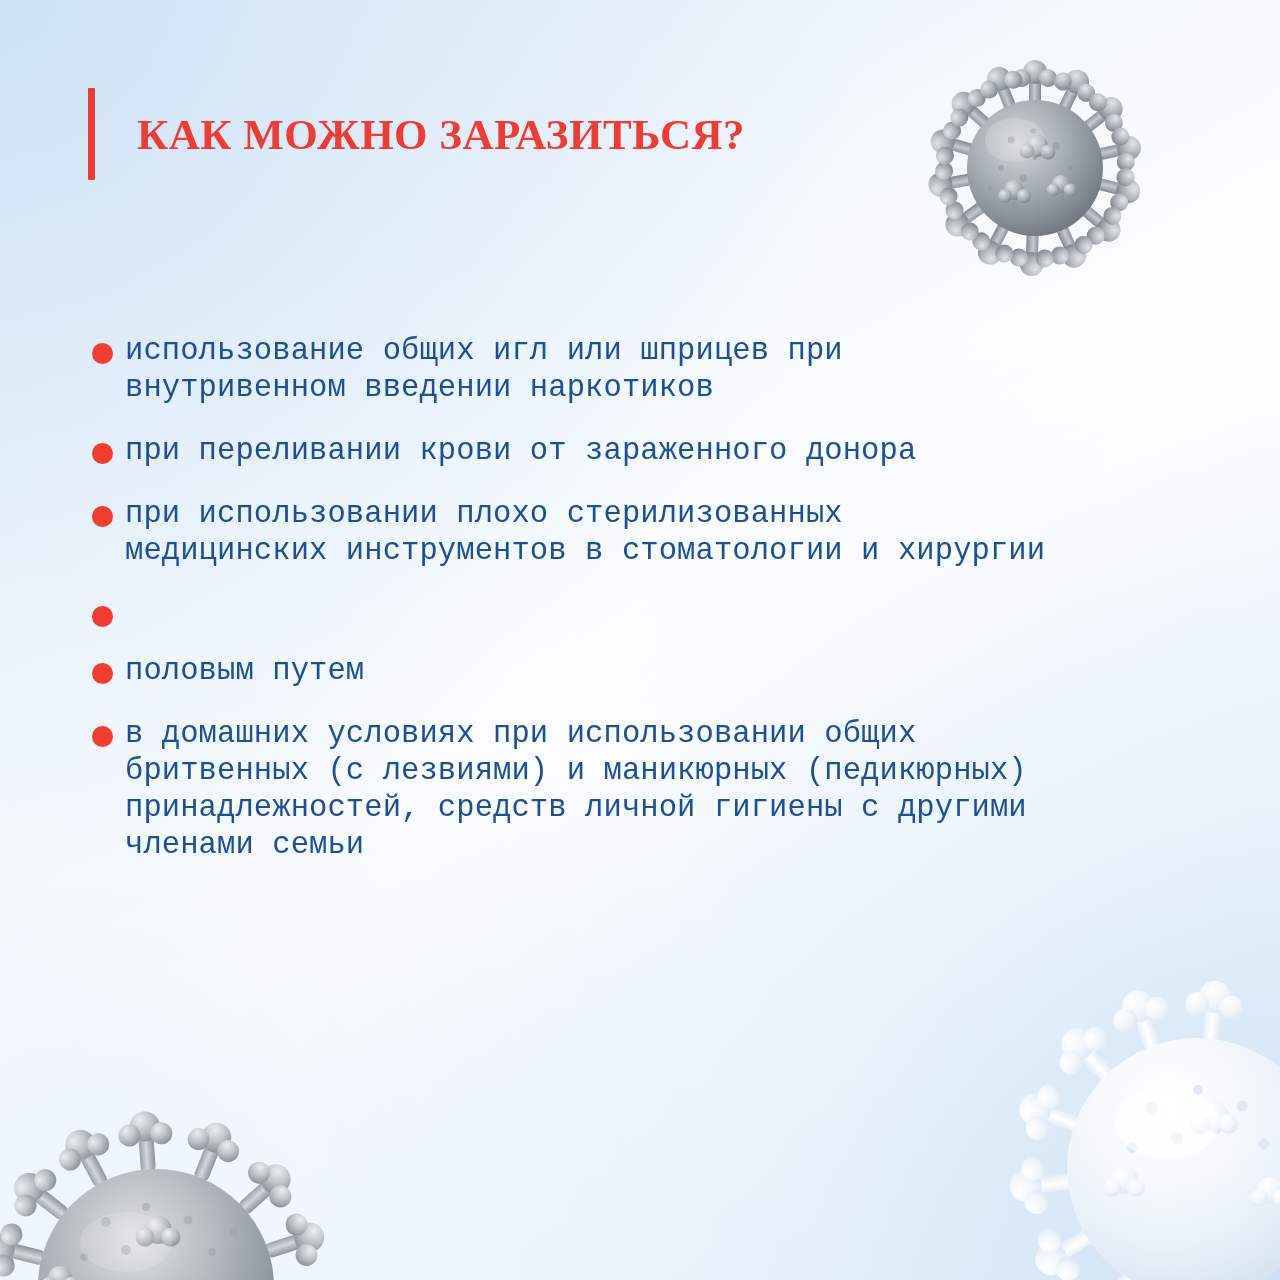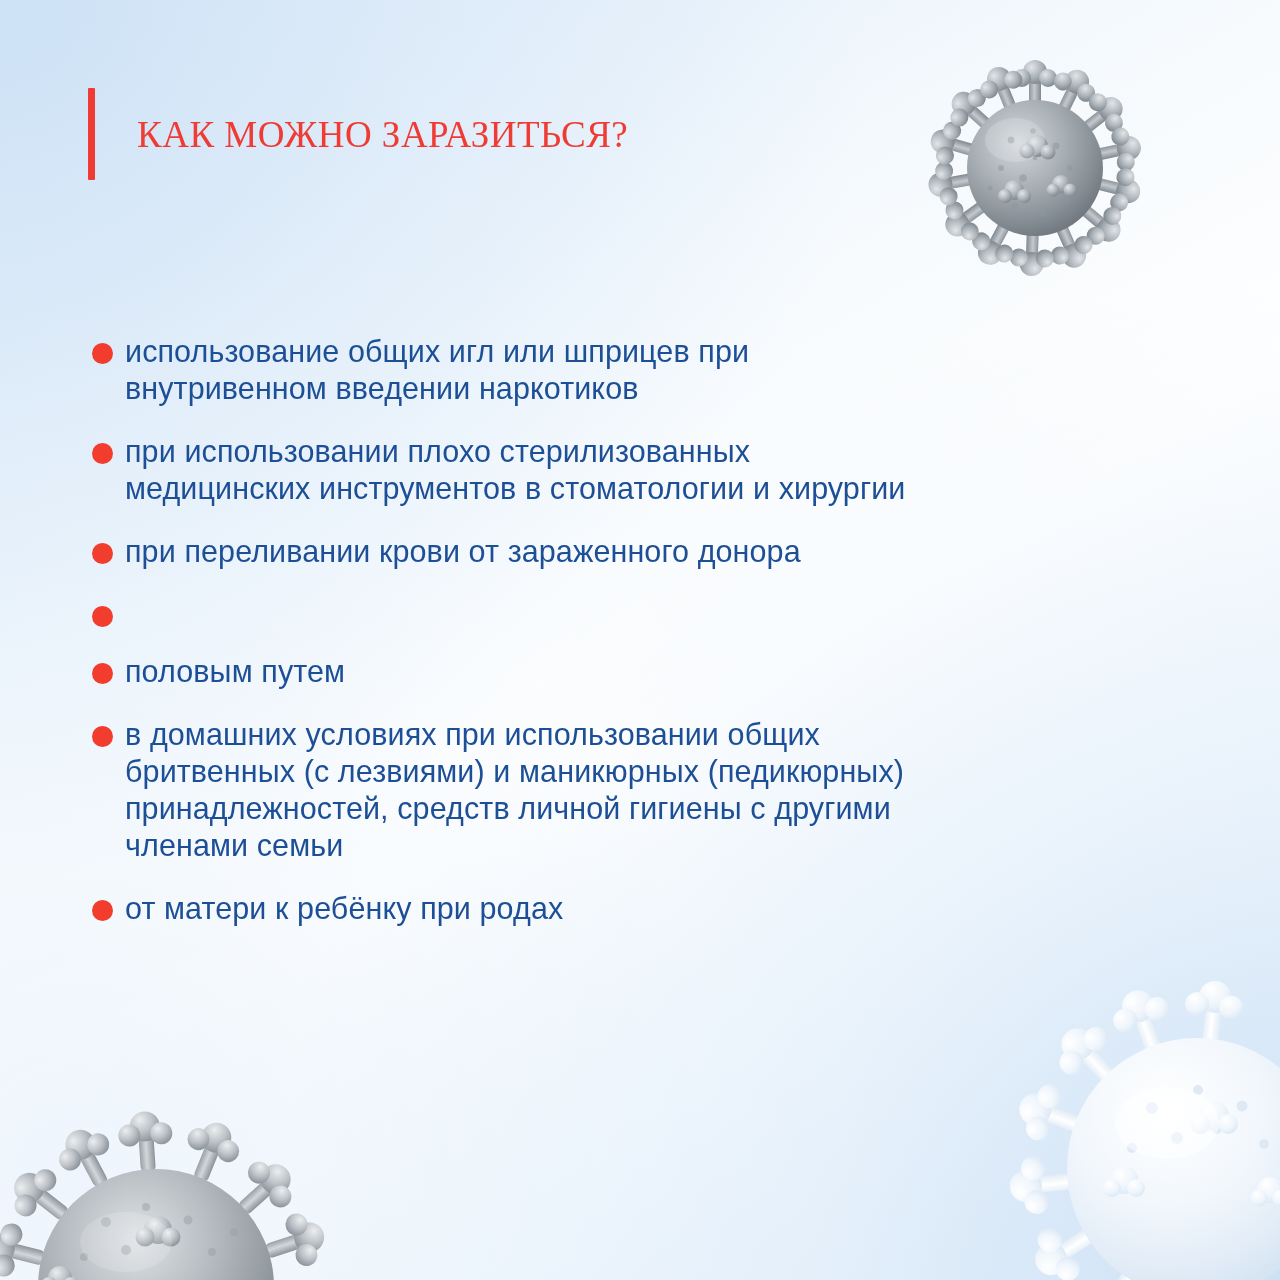--- a/index.html
+++ b/index.html
@@ -27,22 +27,22 @@
   #header { position:absolute; left:88px; top:88px; display:flex; align-items:center; }
   #accent-bar {
     width:7px; height:92px;
     background:#ef3b33;
     border-radius:1px;
     flex:0 0 auto;
   }
   #page-title {
     margin-left:42px;
     color:#ef3b33;
-    font-size:37px;
-    font-weight:normal;
+    font-size:43px;
+    font-weight:bold;
     letter-spacing:0.5px;
     line-height:1;
     white-space:nowrap;
     font-family:"Liberation Serif", serif;
   }
 
   
   #bullet-list {
     position:absolute;
     left:92px; top:333px;
@@ -58,21 +58,21 @@
     width:21px; height:21px;
     border-radius:50%;
     background:#f23c2e;
     margin-top:10px;
     margin-right:12px;
   }
   .bullet-text {
     color:#1d4f96;
     font-size:30.5px;
     line-height:37px;
-    font-family:Liberation Sans, sans-serif;
+    font-family:Liberation Mono, monospace;
     white-space:pre-line;
     letter-spacing:0.1px;
   }
 
   
   .virus { position:absolute; }
   #virus-top-right { left:915px; top:28px; width:240px; height:260px; }
   #virus-bottom-left { left:-34px; top:1082px; width:380px; height:230px; }
   #virus-bottom-right { left:1002px; top:958px; width:330px; height:340px; }
   .virus svg { display:block; width:100%; height:100%; }
@@ -412,46 +412,42 @@
   <div id="bullet-list">
 
     <div class="bullet-item">
       <span class="bullet-dot"></span>
       <span class="bullet-text">использование общих игл или шприцев при
 внутривенном введении наркотиков</span>
     </div>
 
     <div class="bullet-item">
       <span class="bullet-dot"></span>
+      <span class="bullet-text">при переливании крови от зараженного донора</span>
+    </div>
+
+    <div class="bullet-item">
+      <span class="bullet-dot"></span>
       <span class="bullet-text">при использовании плохо стерилизованных
 медицинских инструментов в стоматологии и хирургии</span>
-    </div>
-
-    <div class="bullet-item">
-      <span class="bullet-dot"></span>
-      <span class="bullet-text">при переливании крови от зараженного донора</span>
     </div>
 
     <div class="bullet-item">
       <span class="bullet-dot"></span>
     </div>
 
     <div class="bullet-item">
       <span class="bullet-dot"></span>
       <span class="bullet-text">половым путем</span>
     </div>
 
     <div class="bullet-item">
       <span class="bullet-dot"></span>
       <span class="bullet-text">в домашних условиях  при использовании общих
 бритвенных (с лезвиями) и маникюрных (педикюрных)
 принадлежностей, средств личной гигиены с другими
 членами семьи</span>
     </div>
 
-    <div class="bullet-item">
-      <span class="bullet-dot"></span>
-      <span class="bullet-text">от матери к ребёнку при родах</span>
-    </div>
 
   </div>
 
 </div>
 
 </body></html>

